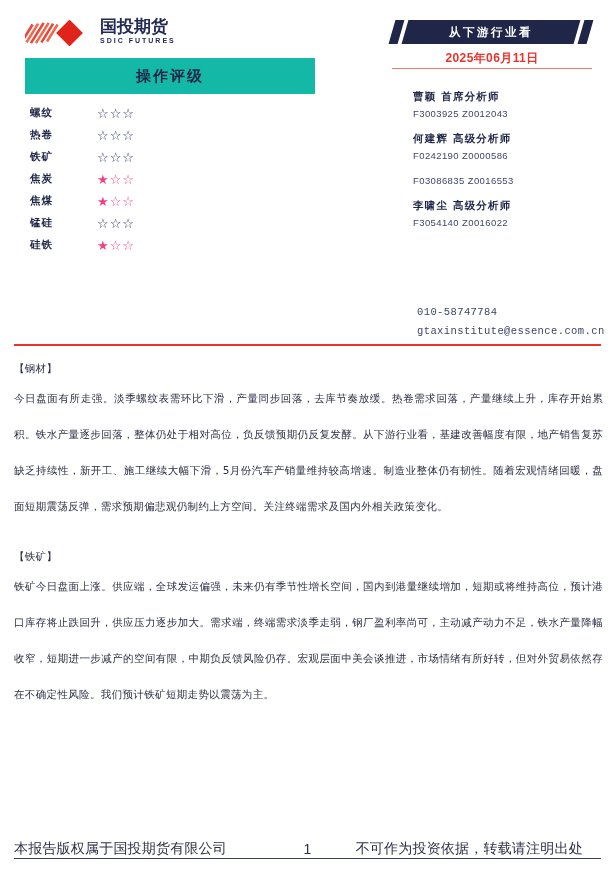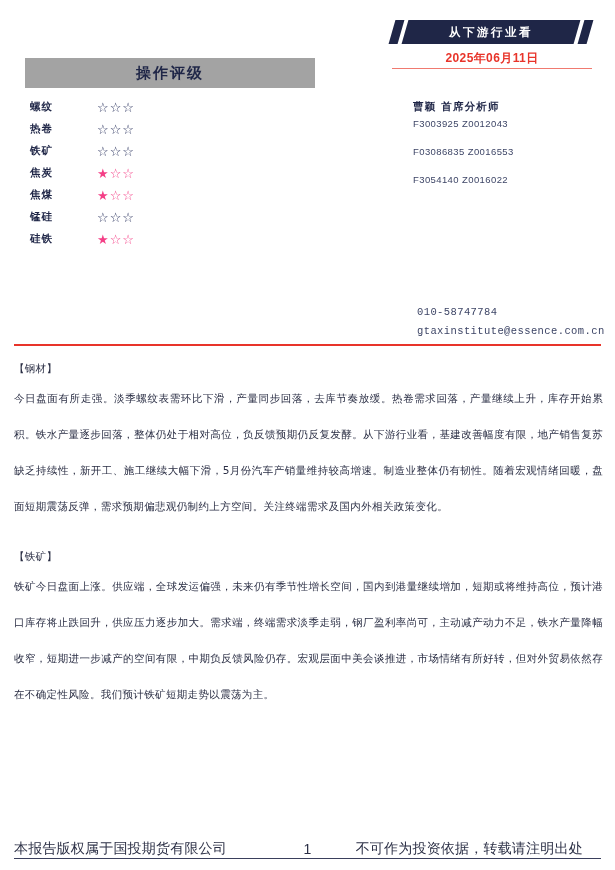--- a/index.html
+++ b/index.html
@@ -59,22 +59,22 @@
   }
 
   
   #rating-panel {
     position: absolute;
     left: 25px; top: 58px;
     width: 290px;
   }
   #rating-title-band {
     width: 290px;
-    height: 30px;
-    background: #a3a3a3;
+    height: 36px;
+    background: #14b8a6;
     display: flex;
     align-items: center;
     justify-content: center;
   }
   #rating-title-band .band-label {
     font-family: "DejaVu Sans", "Liberation Sans", sans-serif;
     font-size: 15px;
     font-weight: bold;
     color: #1f2647;
     letter-spacing: 2px;
@@ -165,21 +165,21 @@
     width: 200px; height: 1px;
     background: #f07a70;
   }
 
   
   #analysts {
     position: absolute;
     left: 413px; top: 88px;
     width: 195px;
   }
-  .analyst-block { margin-bottom: 7px; margin-top: 10px; }
+  .analyst-block { margin-bottom: 7px; }
   .analyst-name {
     font-family: "DejaVu Sans", "Liberation Sans", sans-serif;
     font-size: 10.5px;
     font-weight: bold;
     color: #1f2647;
     letter-spacing: 1.2px;
     line-height: 17px;
   }
   .analyst-code {
     font-family: "Liberation Sans", sans-serif;
@@ -251,20 +251,37 @@
   }
   #footer-left { flex: 1; text-align: left; letter-spacing: 0.2px;}
   #footer-page { width: 60px; text-align: center; font-family:"Liberation Sans",sans-serif;}
   #footer-right { flex: 1; text-align: center; letter-spacing: 0.2px;}
 </style>
 </head>
 <body>
 
 <div id="header">
 
+  <div id="logo-block">
+    <svg id="logo-mark" viewBox="0 0 72 26" xmlns="http://www.w3.org/2000/svg">
+      <g>
+        <rect x="1" y="3" width="2.6" height="20" fill="#e8453c" transform="rotate(32 2.3 13)"></rect>
+        <rect x="6" y="2" width="2.6" height="22" fill="#ef6a4a" transform="rotate(32 7.3 13)"></rect>
+        <rect x="11" y="1" width="2.6" height="24" fill="#e8453c" transform="rotate(32 12.3 13)"></rect>
+        <rect x="16" y="1" width="2.6" height="24" fill="#ef6a4a" transform="rotate(32 17.3 13)"></rect>
+        <rect x="21" y="2" width="2.6" height="22" fill="#e8453c" transform="rotate(32 22.3 13)"></rect>
+        <rect x="26" y="3" width="2.6" height="20" fill="#ef6a4a" transform="rotate(32 27.3 13)"></rect>
+      </g>
+      <rect x="35" y="3.5" width="19" height="19" fill="#e1241b" transform="rotate(45 44.5 13)"></rect>
+    </svg>
+    <div id="logo-text">
+      <span class="logo-cn">国投期货</span>
+      <span class="logo-en">SDIC FUTURES</span>
+    </div>
+  </div>
 
   <div id="rating-panel">
     <div id="rating-title-band">
       <span class="band-label">操作评级</span>
     </div>
     <div id="rating-rows">
         <div class="rating-row">
           <div class="rating-name">螺纹</div>
           <div class="rating-stars navy">☆☆☆</div>
         </div>
@@ -304,23 +321,28 @@
 
   <div id="report-date">2025年06月11日</div>
   <div id="date-rule"></div>
 
   <div id="analysts">
       <div class="analyst-block">
         <div class="analyst-name">曹颖  首席分析师</div>
         <div class="analyst-code">F3003925  Z0012043</div>
       </div>
       <div class="analyst-block">
+        <div class="analyst-name">何建辉  高级分析师</div>
+        <div class="analyst-code">F0242190  Z0000586</div>
+      </div>
+      <div class="analyst-block">
         <div class="analyst-code">F03086835  Z0016553</div>
       </div>
       <div class="analyst-block">
+        <div class="analyst-name">李啸尘  高级分析师</div>
         <div class="analyst-code">F3054140  Z0016022</div>
       </div>
     </div>
 
   <div id="contact">
     <div class="contact-line">010-58747784</div>
     <div class="contact-line">gtaxinstitute@essence.com.cn</div>
   </div>
 
   <div id="header-rule"></div>

